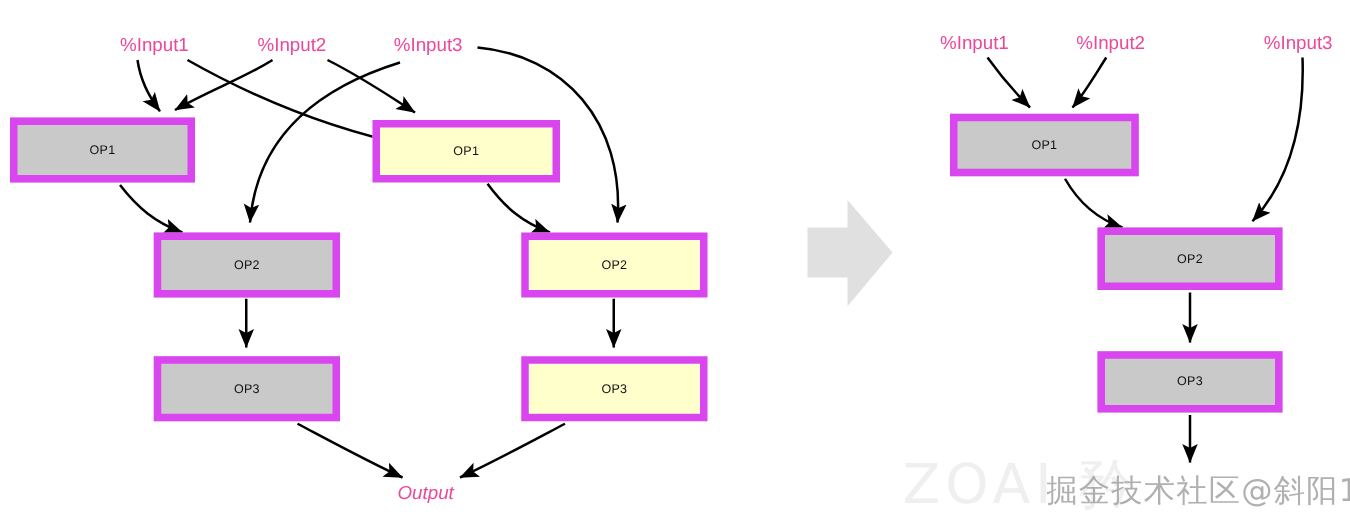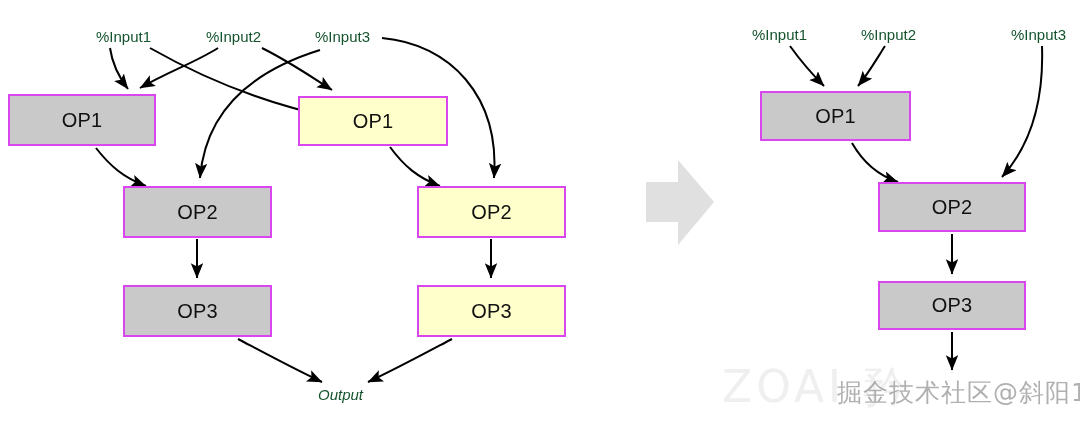--- a/index.html
+++ b/index.html
@@ -20,34 +20,34 @@
   .diagram-svg {
     position: absolute;
     left: 0;
     top: 0;
     width: 1080px;
     height: 422px;
   }
   .node-box {
     position: absolute;
     box-sizing: border-box;
-    border: 2px solid #d946ef;
+    border: 6px solid #d946ef;
     display: flex;
     align-items: center;
     justify-content: center;
-    font-size: 20px;
+    font-size: 10px;
     color: #111111;
     letter-spacing: 0.2px;
   }
   .node-box.gray { background: #c9c9c9; }
   .node-box.yellow { background: #ffffcc; }
   .io-label {
     position: absolute;
     font-size: 15px;
-    color: #14532d;
+    color: #ec4899;
     white-space: nowrap;
     letter-spacing: 0px;
   }
   .watermark {
     position: absolute;
     font-size: 25px;
     color: #9a9a9a;
     opacity: 0.78;
     white-space: nowrap;
     letter-spacing: 1px;

